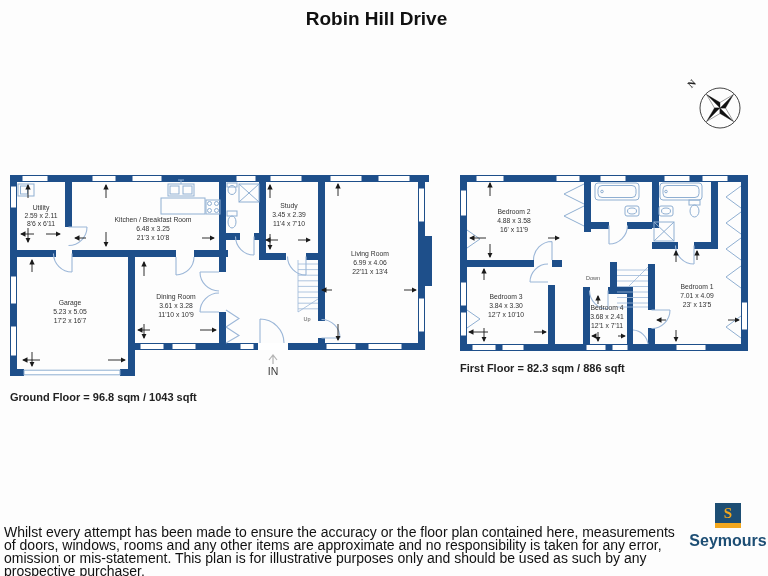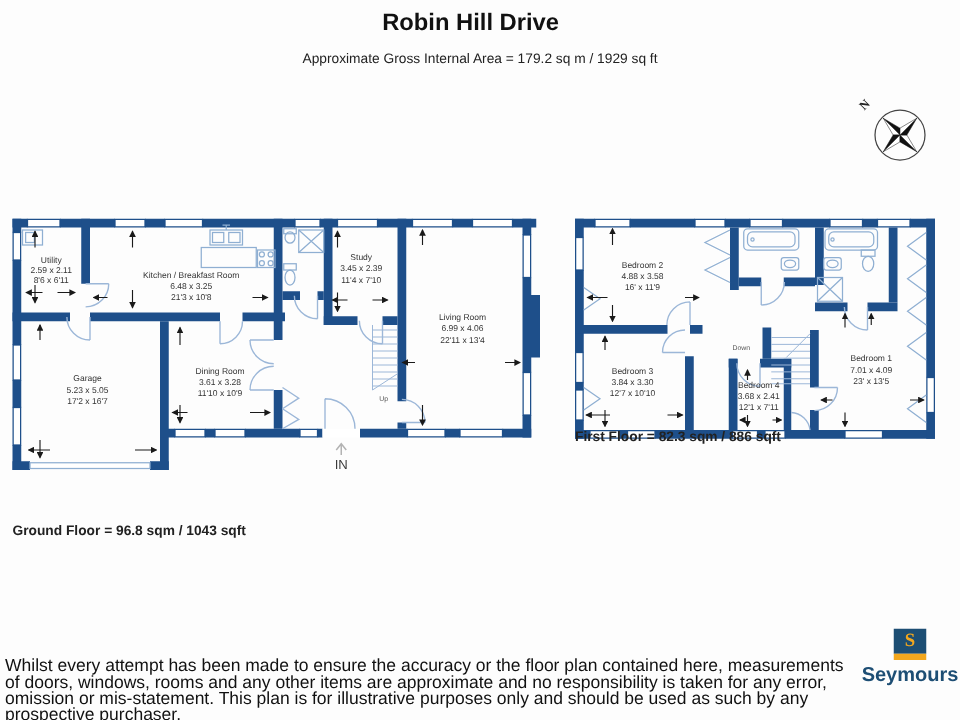--- a/index.html
+++ b/index.html
@@ -3,22 +3,22 @@
 <meta charset="utf-8">
 <style>
   html,body{margin:0;padding:0;}
   body{width:768px;height:576px;position:relative;background:#fdfdfd;
        font-family:"Liberation Sans",sans-serif;color:#1a1a1a;overflow:hidden;}
   .title{position:absolute;top:8px;left:0;width:753px;text-align:center;
          font-size:19px;font-weight:bold;color:#111;}
   .areas{position:absolute;top:40px;left:0;width:768px;text-align:center;
          font-size:11px;line-height:14px;color:#222;}
   .floor-label{position:absolute;font-size:11px;font-weight:bold;color:#222;}
-  .gf-label{left:10px;top:391px;margin-top:28px;}
-  .ff-label{left:460px;top:344px;}
+  .gf-label{left:10px;top:391px;}
+  .ff-label{left:460px;top:362px;}
   .plan{position:absolute;}
   .gf-plan{left:8px;top:172px;}
   .ff-plan{left:456px;top:170px;}
   .compass{position:absolute;left:672px;top:58px;}
   .wall{fill:#1e4f8a;}
   .win{fill:#ffffff;stroke:#1e4f8a;stroke-width:1;}
   .opening{fill:#ffffff;}
   .fx{fill:none;stroke:#8fafd2;stroke-width:1;}
   .fxw{fill:#ffffff;stroke:#8fafd2;stroke-width:1;}
   .door{fill:none;stroke:#9cb7d8;stroke-width:1.1;}
@@ -35,21 +35,20 @@
                color:#f2a71e;font-family:"Liberation Serif",serif;font-weight:bold;
                font-size:15px;line-height:20px;text-align:center;}
   .logo-bar{width:26px;height:5px;margin:0 auto;background:#f2a71e;}
   .logo-name{margin-top:4px;font-size:16px;font-weight:bold;color:#1d4e74;}
 </style>
 </head>
 <body>
 
 <div class="title">Robin Hill Drive</div>
 <div class="areas">
-  <div>Approximate Gross Internal Area = 179.2 sq m / 1929 sq ft</div>
 </div>
 
 <svg class="compass" width="92" height="92" viewBox="0 0 92 92">
   <circle cx="48" cy="50" r="20" fill="none" stroke="#444" stroke-width="1"></circle>
   <g transform="translate(48,50)" stroke="#111" stroke-width="0.4">
     <polygon points="0,-5.5 -13.4,-13.4 0,0" fill="#111"></polygon>
     <polygon points="-13.4,-13.4 -5.5,0 0,0" fill="#fff"></polygon>
     <polygon points="-5.5,0 -13.4,13.4 0,0" fill="#111"></polygon>
     <polygon points="-13.4,13.4 0,5.5 0,0" fill="#fff"></polygon>
     <polygon points="0,5.5 13.4,13.4 0,0" fill="#111"></polygon>

